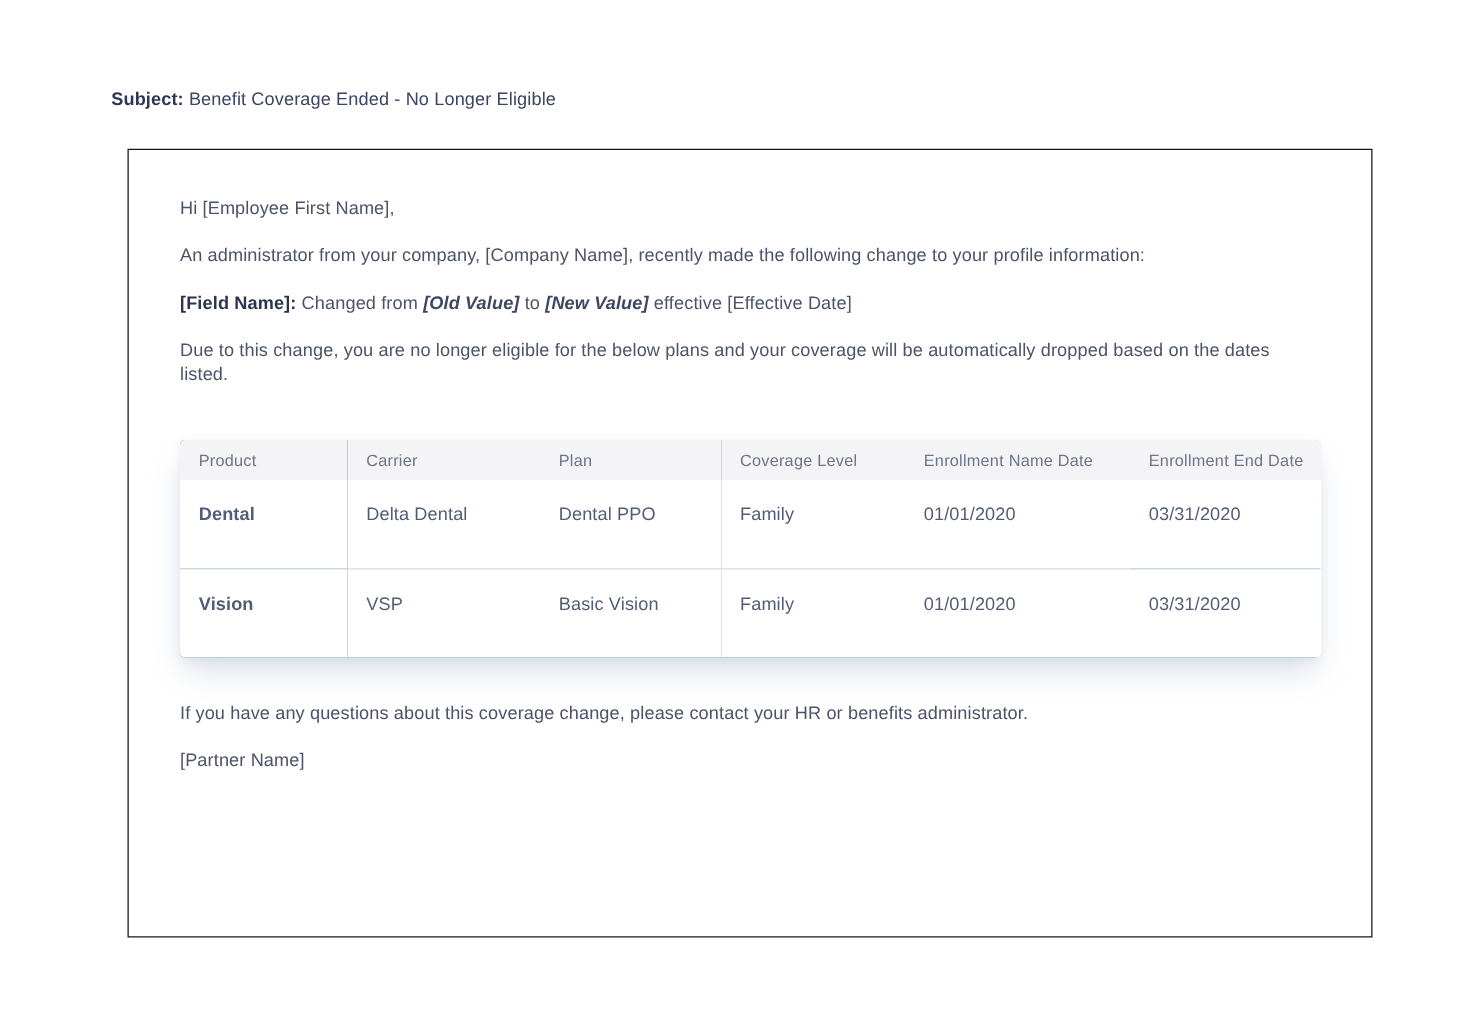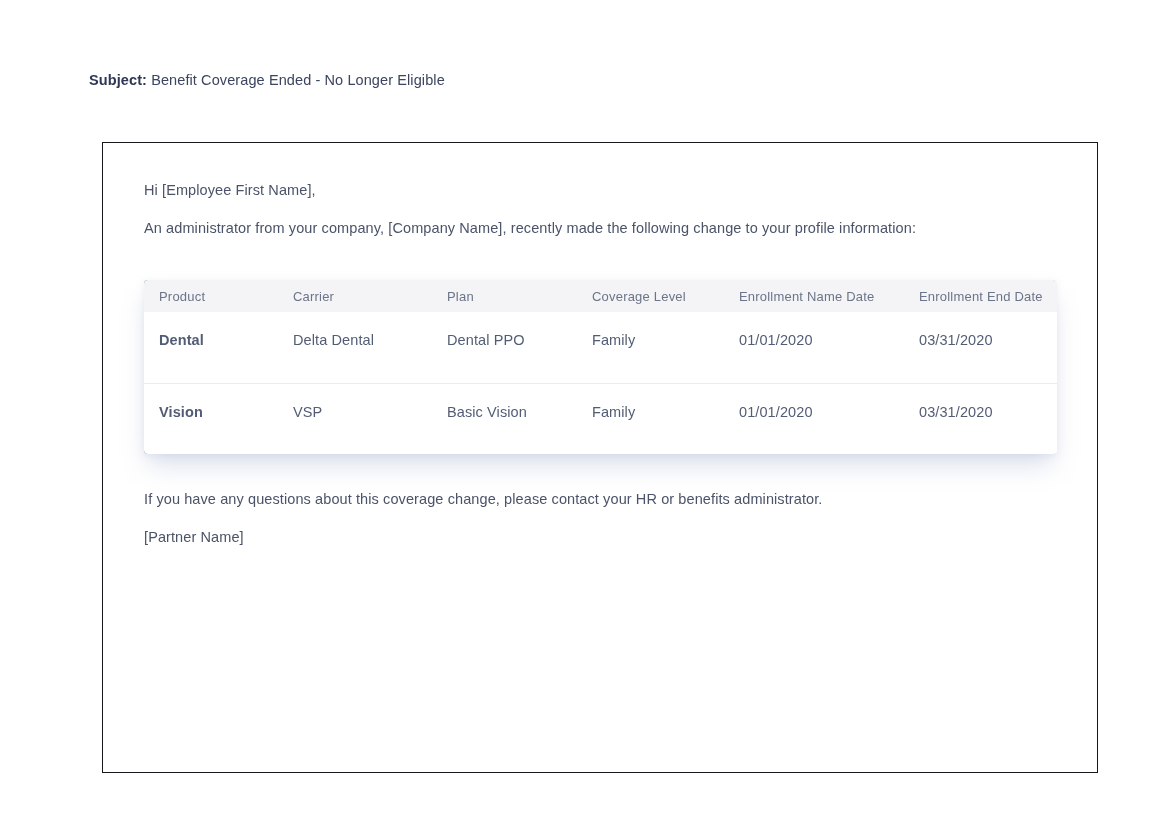--- a/index.html
+++ b/index.html
@@ -1,15 +1,15 @@
 <!DOCTYPE html>
 <html><head>
 <meta charset="utf-8">
 <style>
-  * { box-sizing: border-box; margin-top: 23px; }
+  * { box-sizing: border-box; }
   html, body { margin: 0; padding: 0; }
   body {
     width: 1168px;
     height: 829px;
     background: #ffffff;
     font-family: "Liberation Sans", sans-serif;
     color: #4b5369;
     position: relative;
     overflow: hidden;
   }
@@ -89,21 +89,23 @@
 <body>
 
 <p class="subject"><span class="subject-label">Subject:</span><span> Benefit Coverage Ended - No Longer Eligible</span></p>
 
 <div class="card">
 
   <p>Hi [Employee First Name],</p>
 
   <p>An administrator from your company, [Company Name], recently made the following change to your profile information:</p>
 
+  <p><span class="field-label">[Field Name]:</span><span> Changed from </span><span class="token-italic">[Old Value]</span><span> to </span><span class="token-italic">[New Value]</span><span> effective [Effective Date]</span></p>
 
+  <p>Due to this change, you are no longer eligible for the below plans and your coverage will be automatically dropped based on the dates listed.</p>
 
   <div class="table-wrap">
     <table class="coverage">
       <colgroup>
         <col style="width:134px">
         <col style="width:154px">
         <col style="width:145px">
         <col style="width:147px">
         <col style="width:180px">
         <col style="width:153px">

